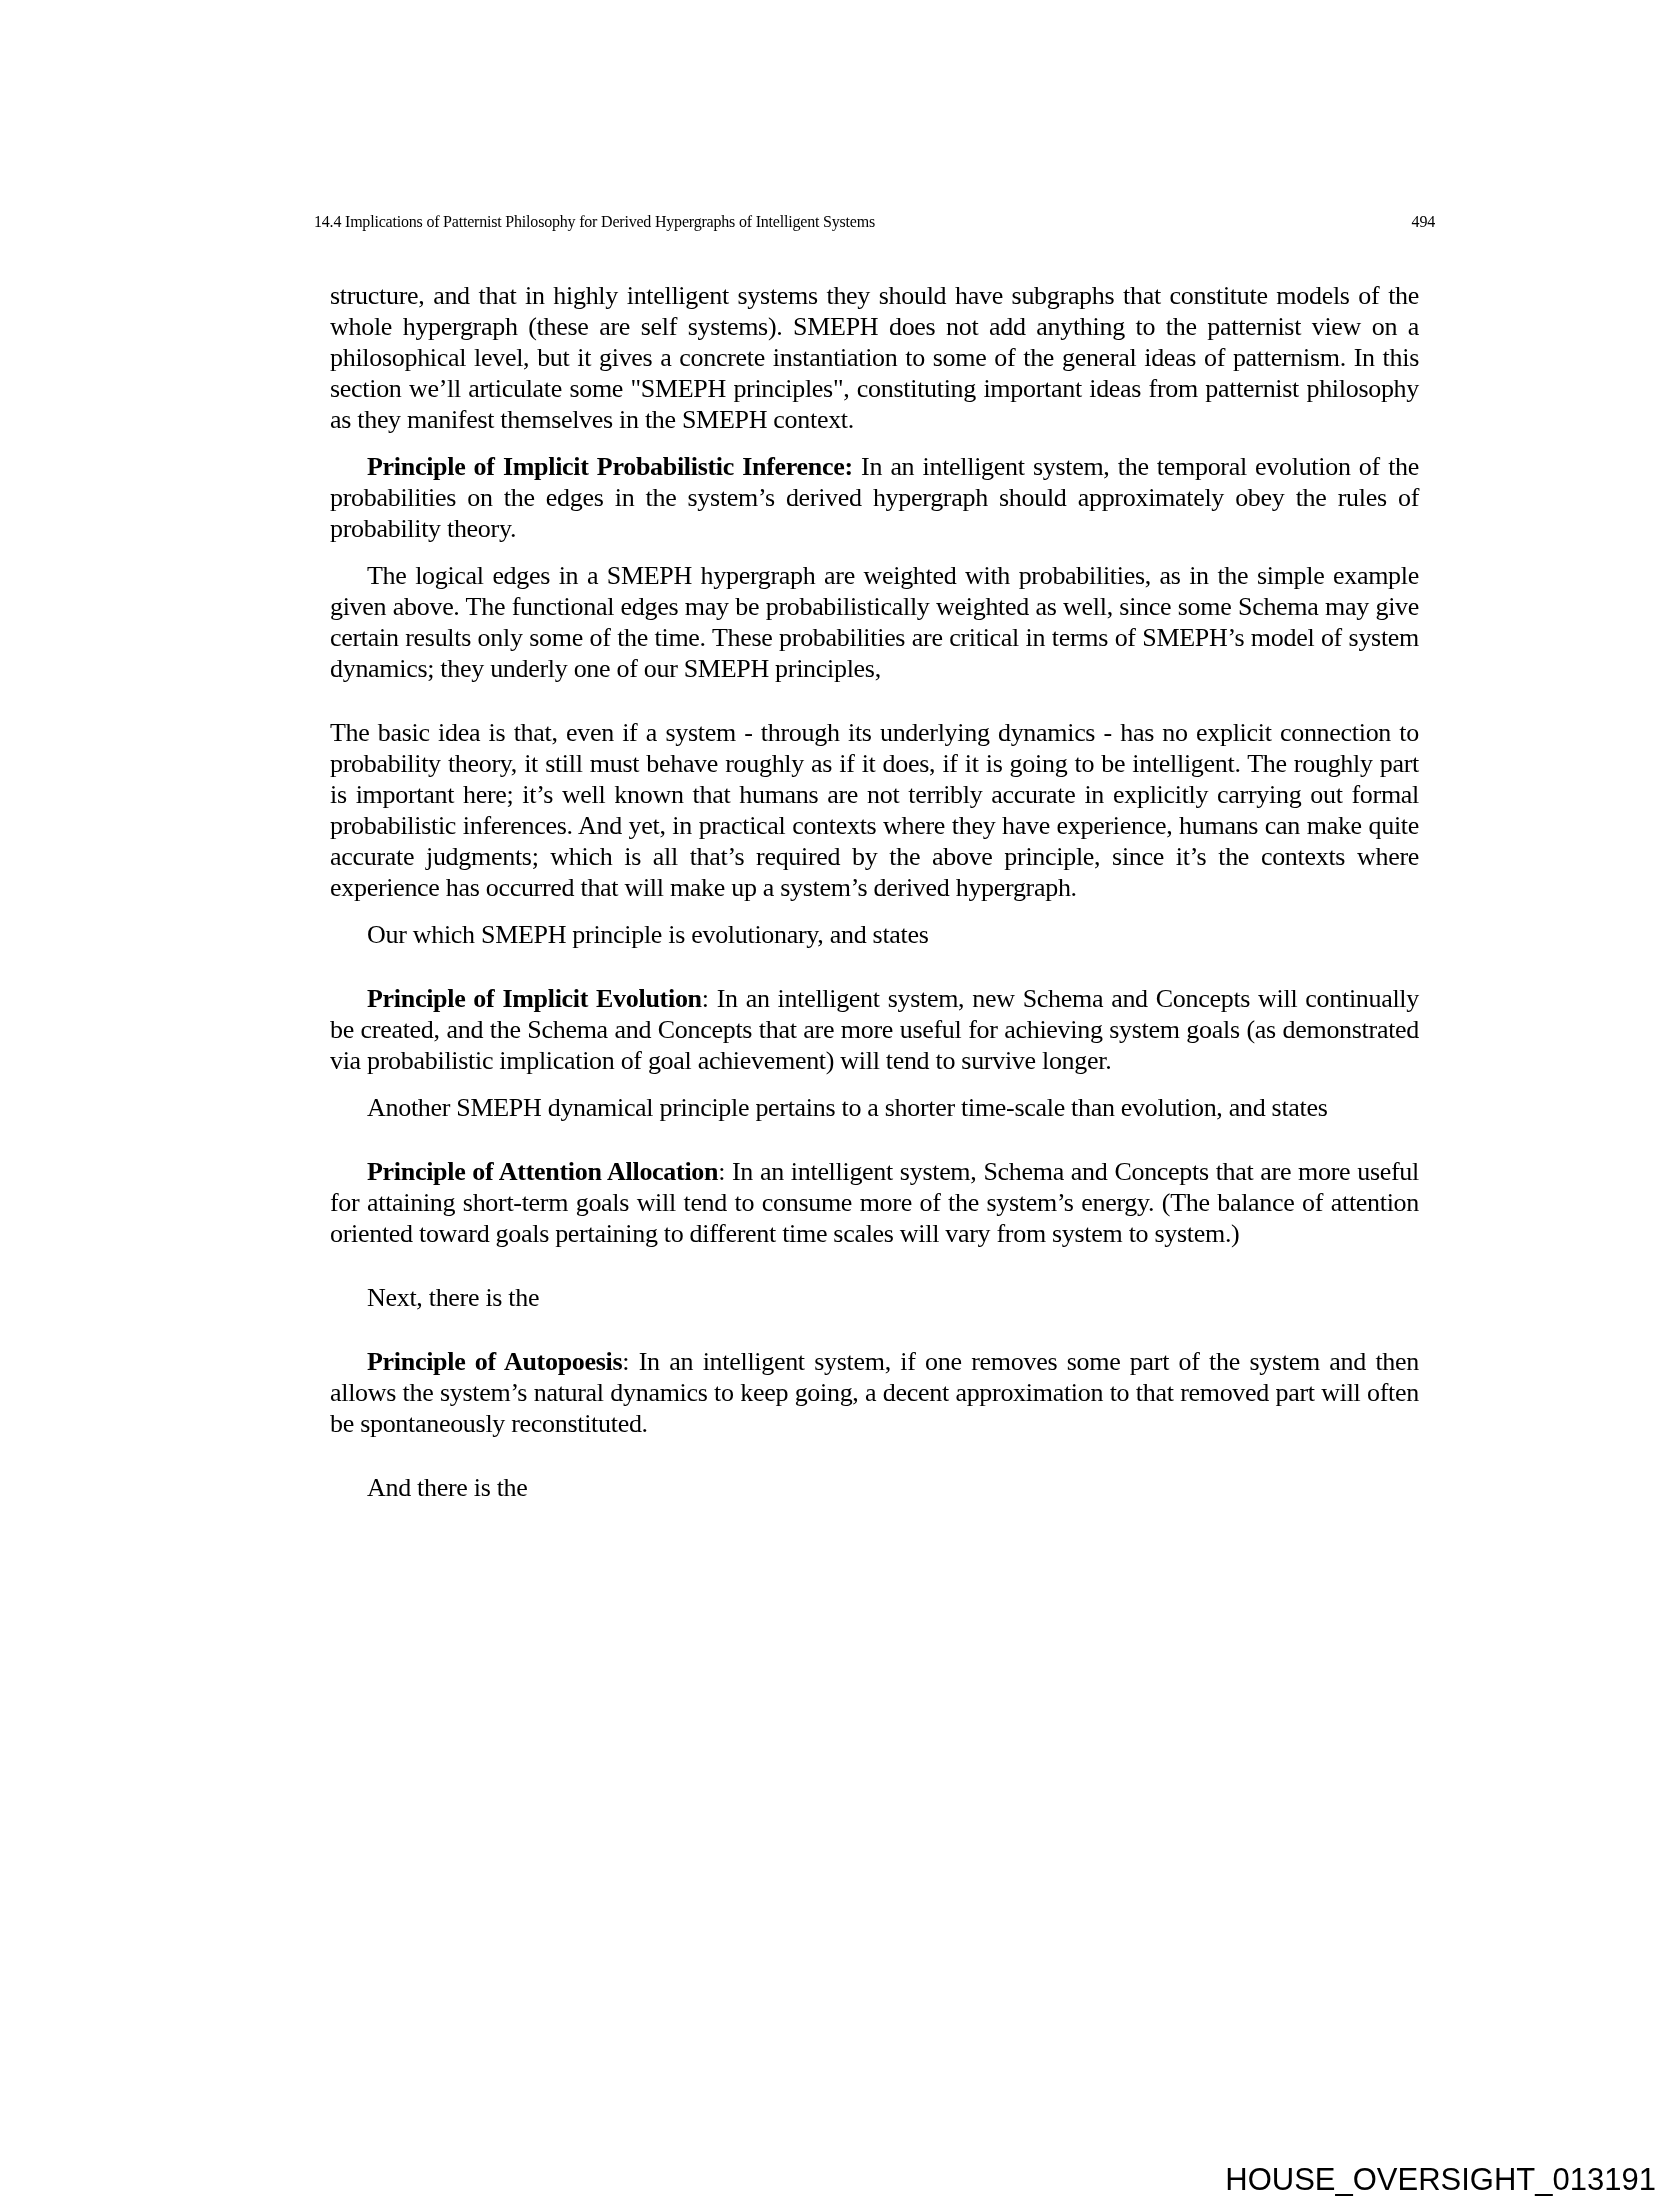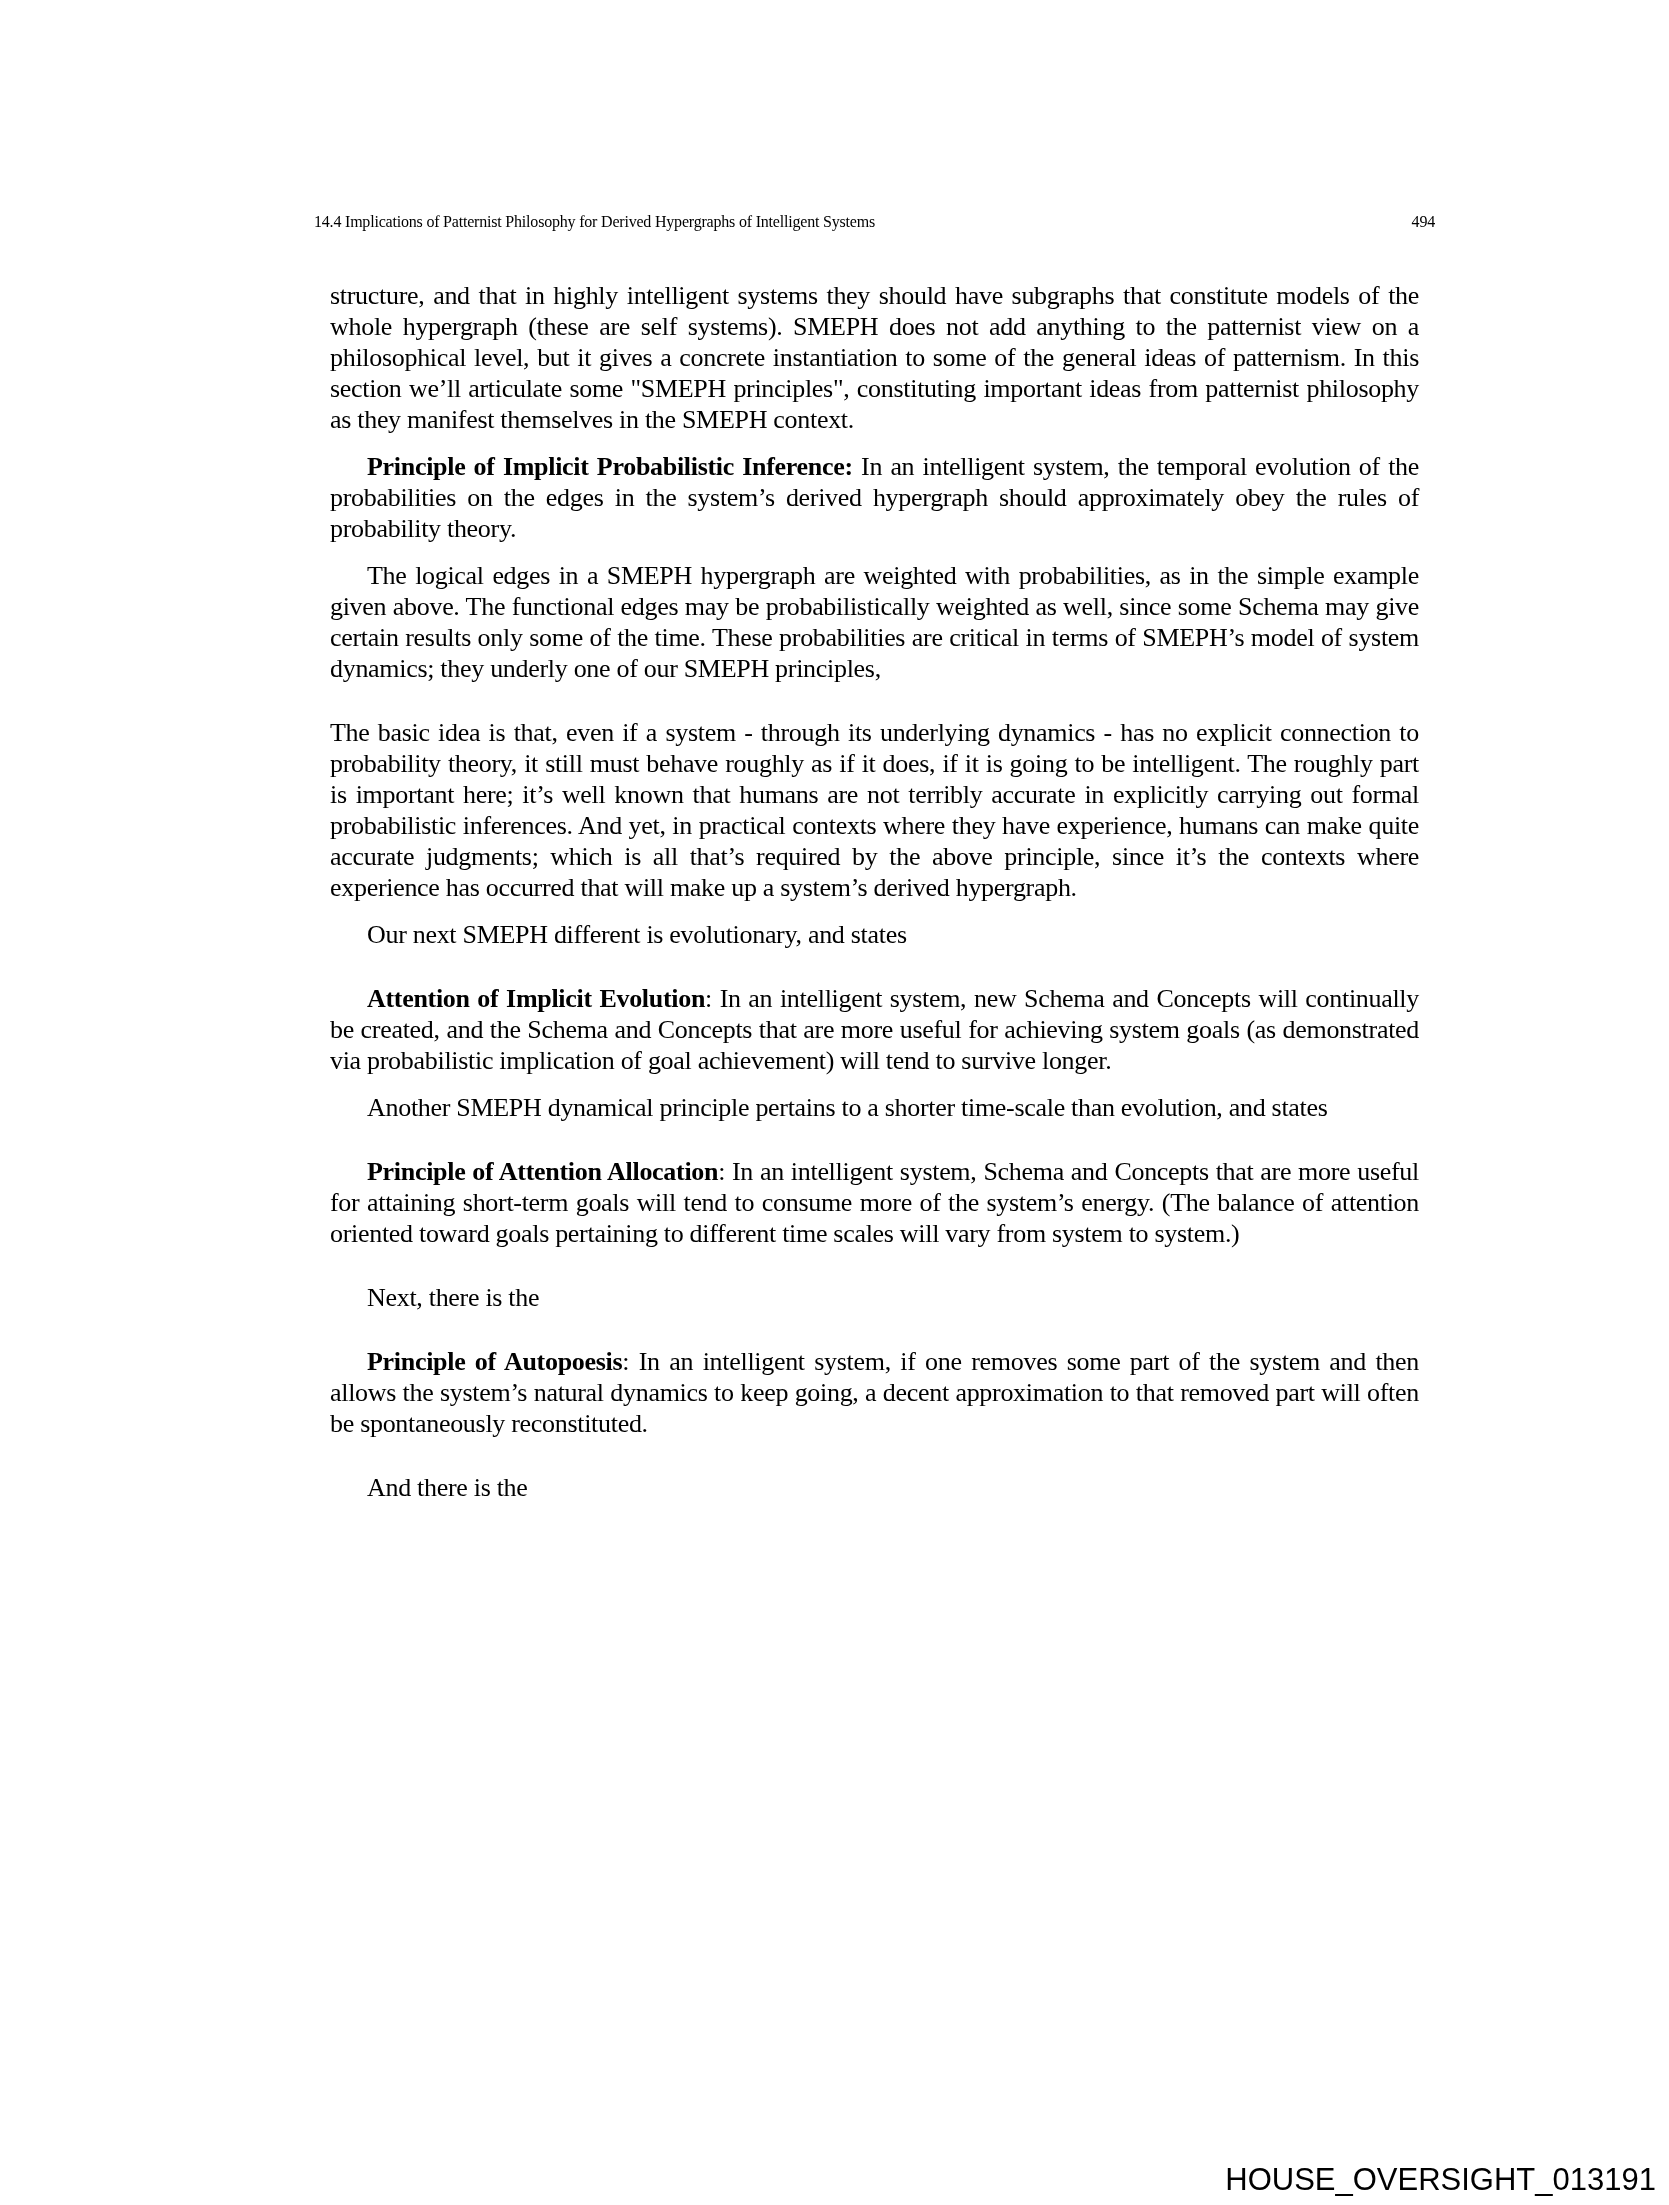--- a/index.html
+++ b/index.html
@@ -63,22 +63,22 @@
   <div class="running-head">
     <span>14.4  Implications of Patternist Philosophy for Derived Hypergraphs of Intelligent Systems</span>
     <span>494</span>
   </div>
 
   <div class="body-text">
       <p class="para">structure, and that in highly intelligent systems they should have subgraphs that constitute models of the whole hypergraph (these are self systems). SMEPH does not add anything to the patternist view on a philosophical level, but it gives a concrete instantiation to some of the general ideas of patternism. In this section we’ll articulate some "SMEPH principles", constituting important ideas from patternist philosophy as they manifest themselves in the SMEPH context.</p>
       <p class="para indent"><strong>Principle of Implicit Probabilistic Inference:</strong> In an intelligent system, the temporal evolution of the probabilities on the edges in the system’s derived hypergraph should approximately obey the rules of probability theory.</p>
       <p class="para indent">The logical edges in a SMEPH hypergraph are weighted with probabilities, as in the simple example given above. The functional edges may be probabilistically weighted as well, since some Schema may give certain results only some of the time. These probabilities are critical in terms of SMEPH’s model of system dynamics; they underly one of our SMEPH principles,</p>
       <p class="para gap">The basic idea is that, even if a system - through its underlying dynamics - has no explicit connection to probability theory, it still must behave roughly as if it does, if it is going to be intelligent. The roughly part is important here; it’s well known that humans are not terribly accurate in explicitly carrying out formal probabilistic inferences. And yet, in practical contexts where they have experience, humans can make quite accurate judgments; which is all that’s required by the above principle, since it’s the contexts where experience has occurred that will make up a system’s derived hypergraph.</p>
-      <p class="para indent">Our next SMEPH different is evolutionary, and states</p>
-      <p class="para indent gap"><strong>Attention of Implicit Evolution</strong>: In an intelligent system, new Schema and Concepts will continually be created, and the Schema and Concepts that are more useful for achieving system goals (as demonstrated via probabilistic implication of goal achievement) will tend to survive longer.</p>
+      <p class="para indent">Our which SMEPH principle is evolutionary, and states</p>
+      <p class="para indent gap"><strong>Principle of Implicit Evolution</strong>: In an intelligent system, new Schema and Concepts will continually be created, and the Schema and Concepts that are more useful for achieving system goals (as demonstrated via probabilistic implication of goal achievement) will tend to survive longer.</p>
       <p class="para indent">Another SMEPH dynamical principle pertains to a shorter time-scale than evolution, and states</p>
       <p class="para indent gap"><strong>Principle of Attention Allocation</strong>: In an intelligent system, Schema and Concepts that are more useful for attaining short-term goals will tend to consume more of the system’s energy. (The balance of attention oriented toward goals pertaining to different time scales will vary from system to system.)</p>
       <p class="para indent gap">Next, there is the</p>
       <p class="para indent gap"><strong>Principle of Autopoesis</strong>: In an intelligent system, if one removes some part of the system and then allows the system’s natural dynamics to keep going, a decent approximation to that removed part will often be spontaneously reconstituted.</p>
       <p class="para indent gap">And there is the</p>
     </div>
 
   <div class="watermark">HOUSE_OVERSIGHT_013191</div>
 </div>
 

